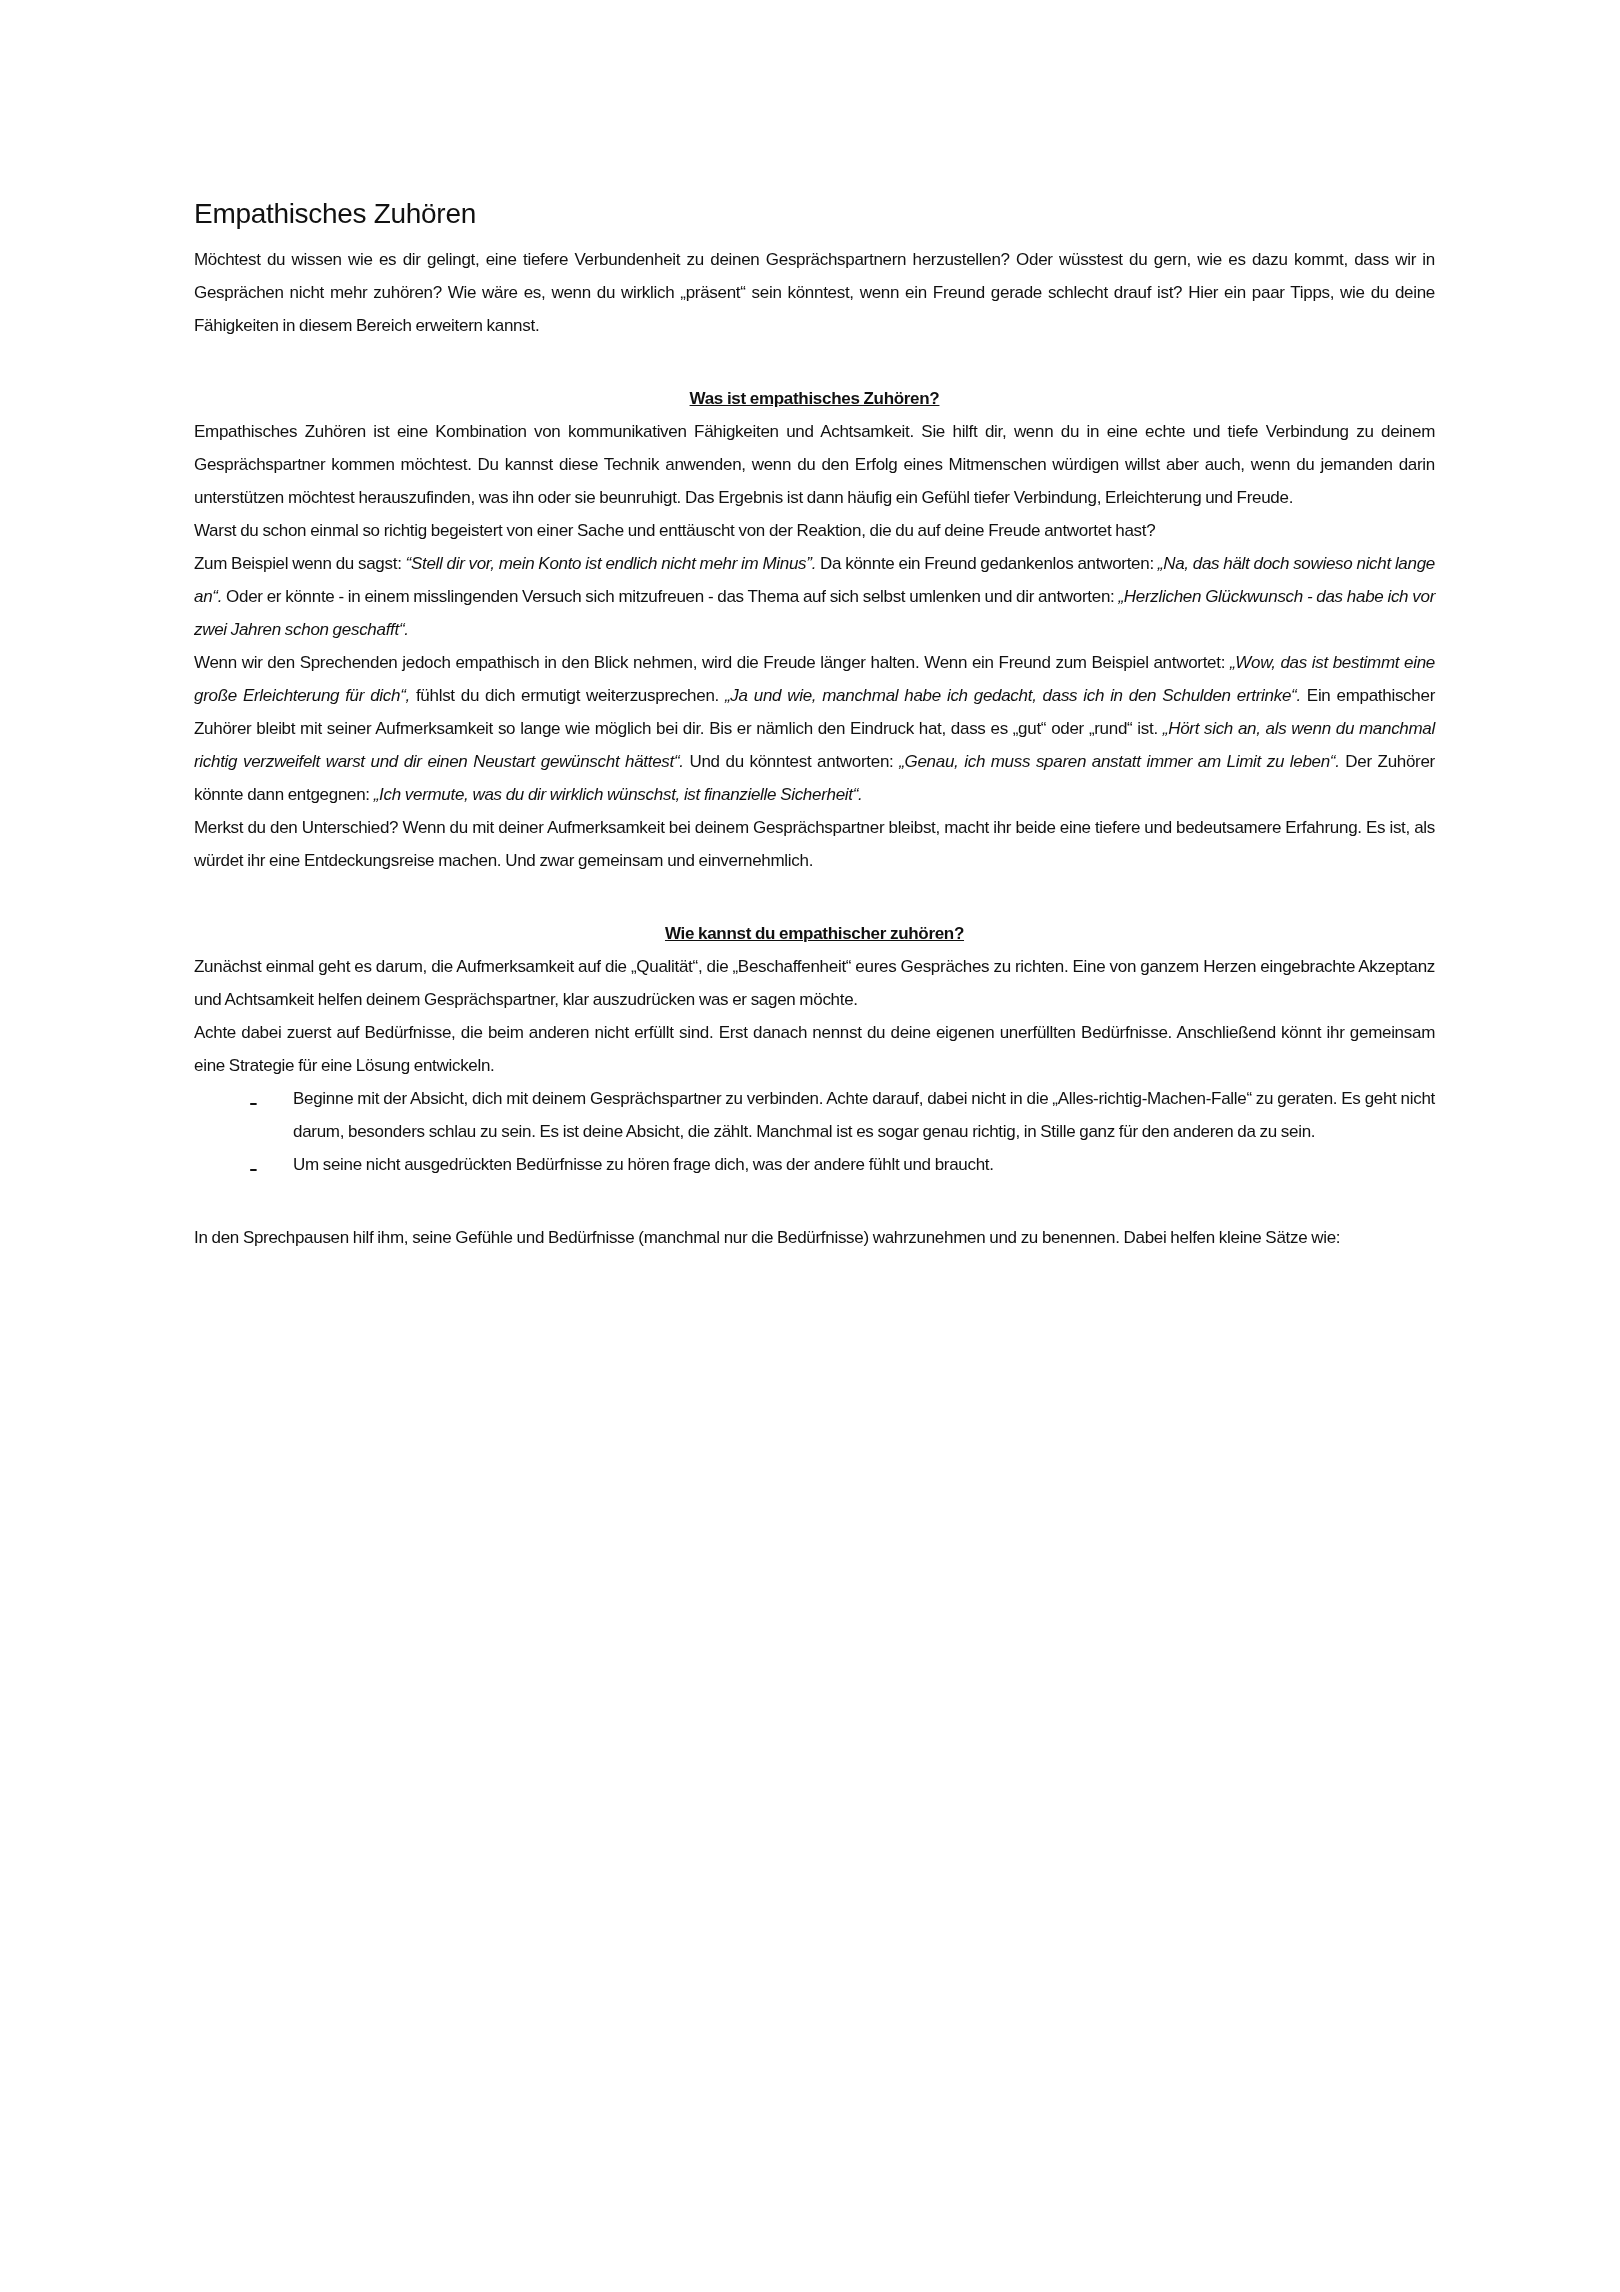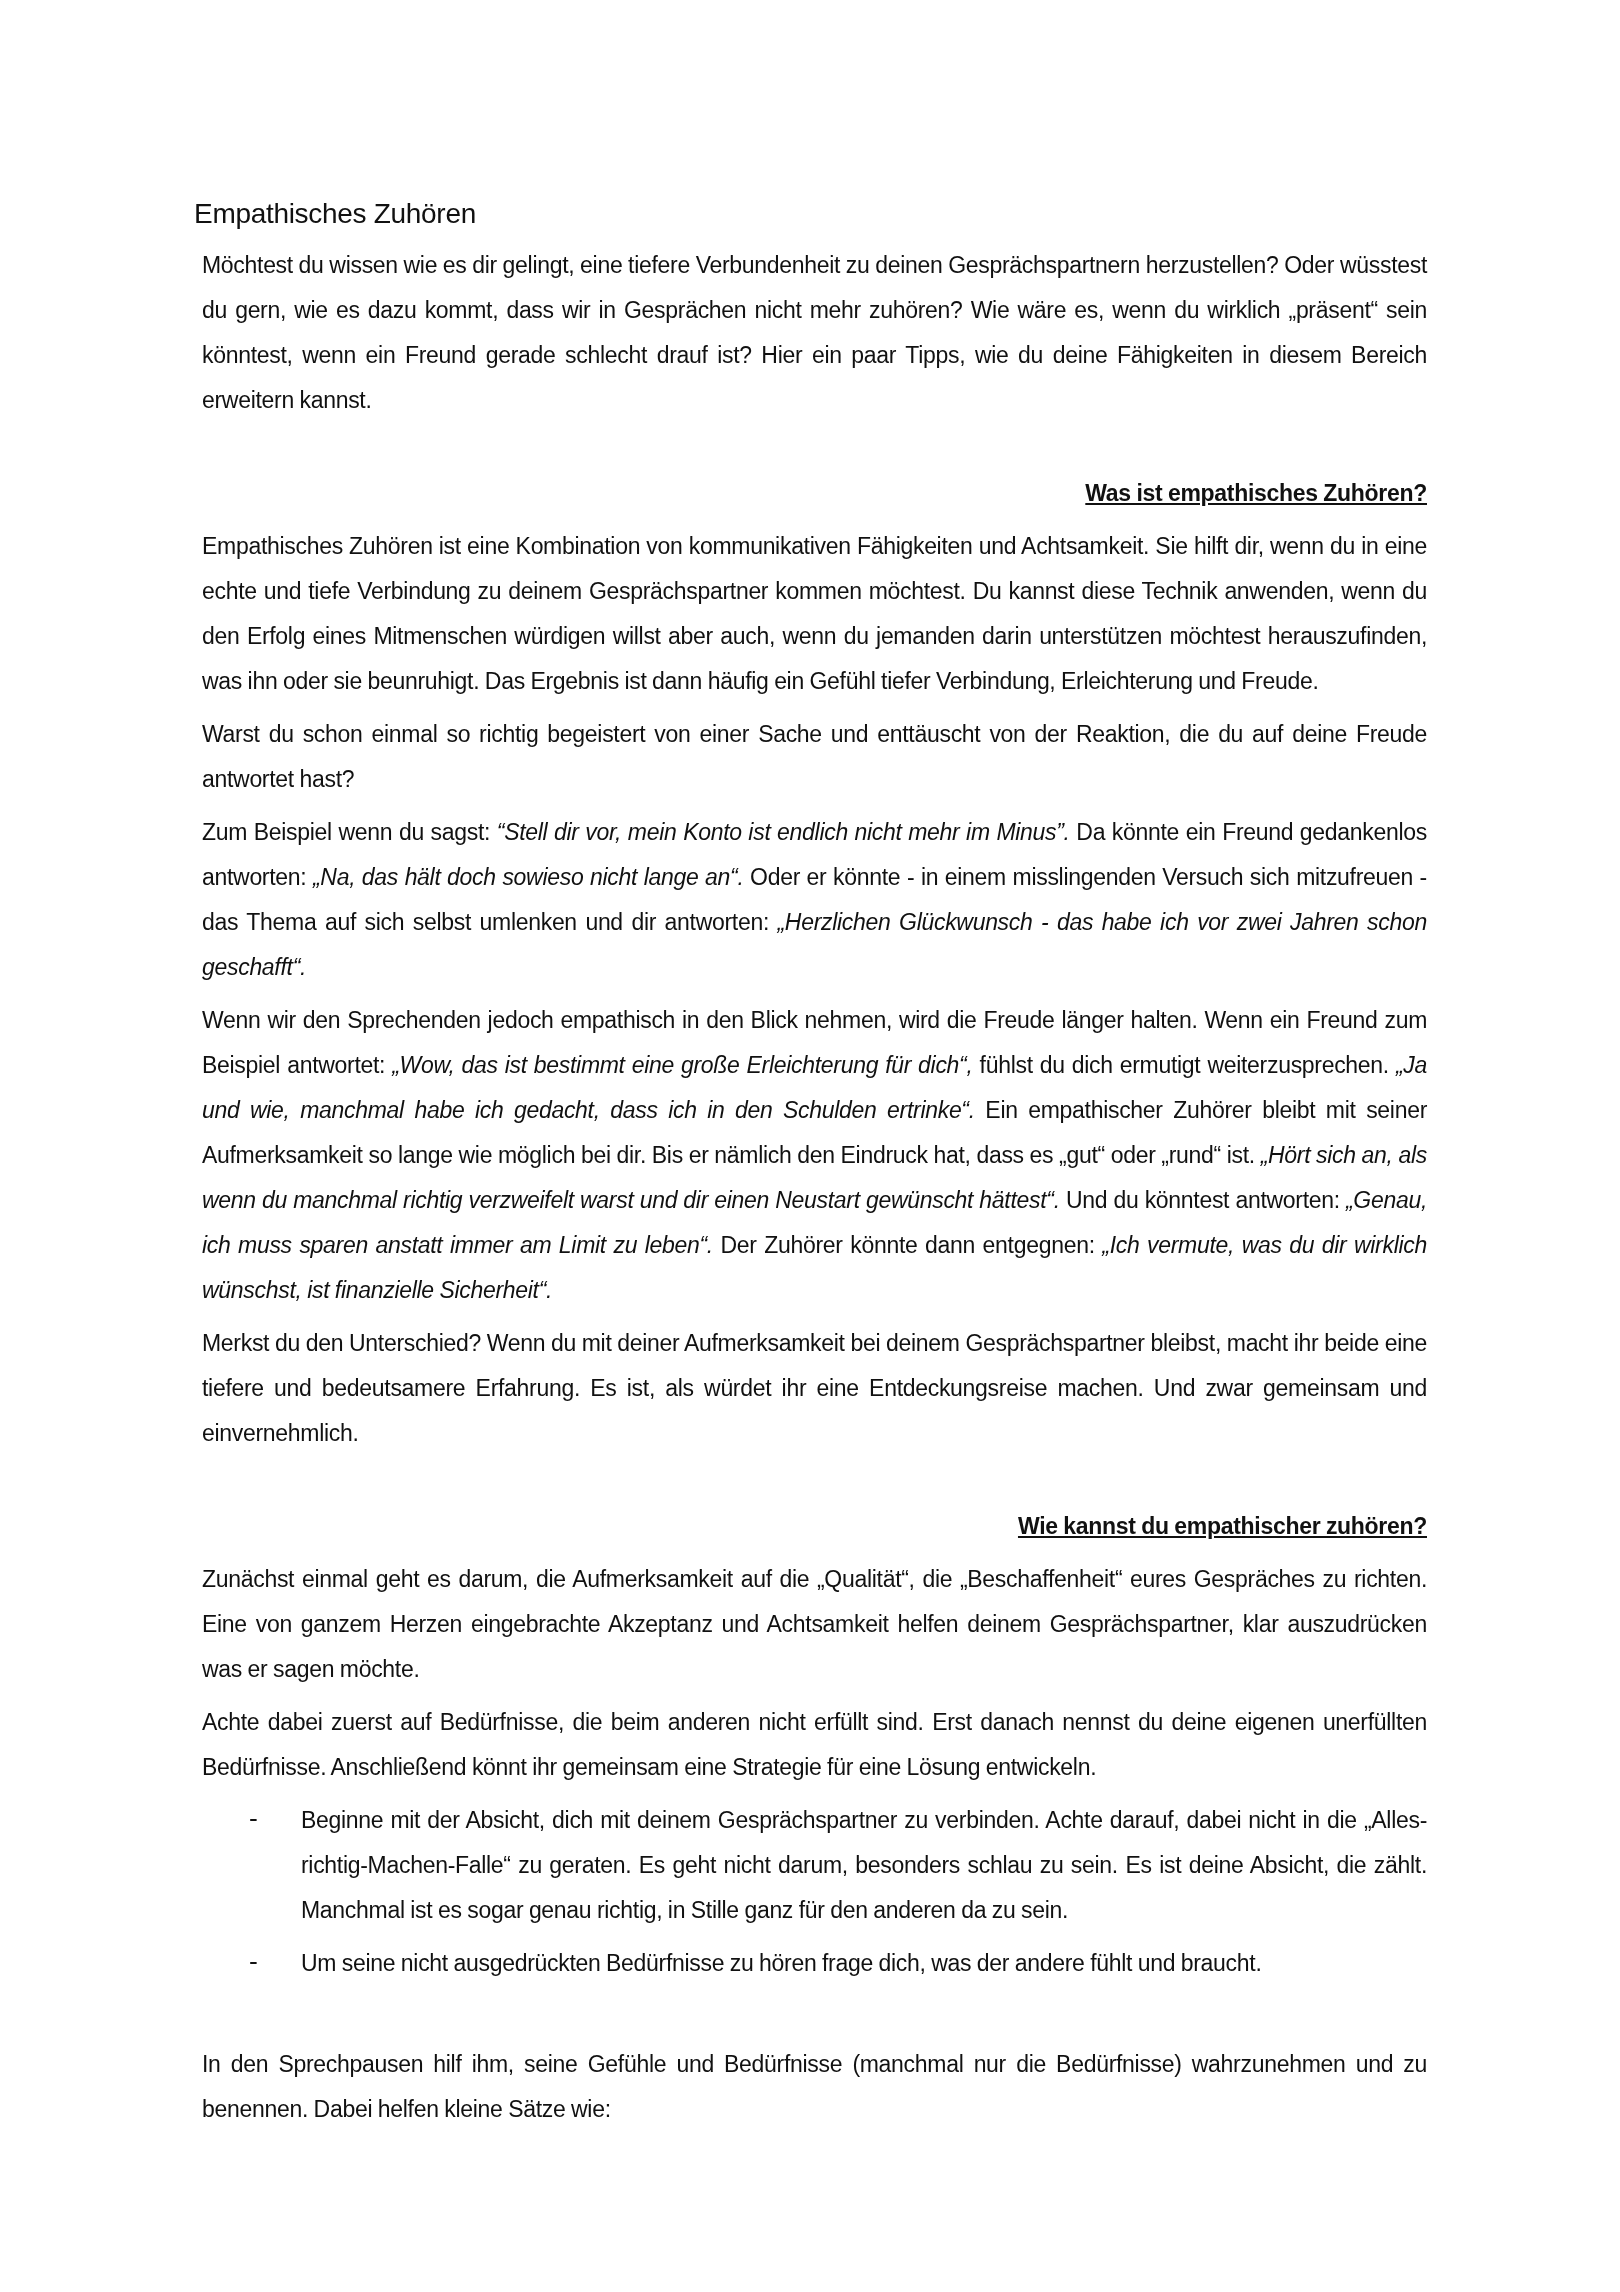--- a/index.html
+++ b/index.html
@@ -9,24 +9,24 @@
     color: #111111;
   }
   .page {
     position: absolute; left: 194px; top: 192px; width: 1241px;
   }
   .title {
     font-size: 28px; font-weight: normal; margin: 0 0 7.8px 0; line-height: 43px;
     letter-spacing: -0.3px;
   }
   p, .heading, .li-text {
-    font-size: 23px; line-height: 45px; margin: 8px; text-align: justify;
+    font-size: 17px; line-height: 33px; margin: 0; text-align: justify;
     letter-spacing: -0.3px; word-spacing: -0.5px;
   }
-  .heading { font-weight: bold; text-decoration: underline; text-align: right; margin-top: 39px; }
+  .heading { font-weight: bold; text-decoration: underline; text-align: center; margin-top: 39px; }
   .gap { height: 40px; }
   em { }
   ul.dash { list-style: none; margin: 0; padding: 0; }
   ul.dash li { position: relative; padding-left: 99px; }
   .dash-glyph {
     position: absolute; left: 55px; top: 0; font-size: 26.5px; line-height: 41px;
   }
 </style>
 </head>
 <body>

